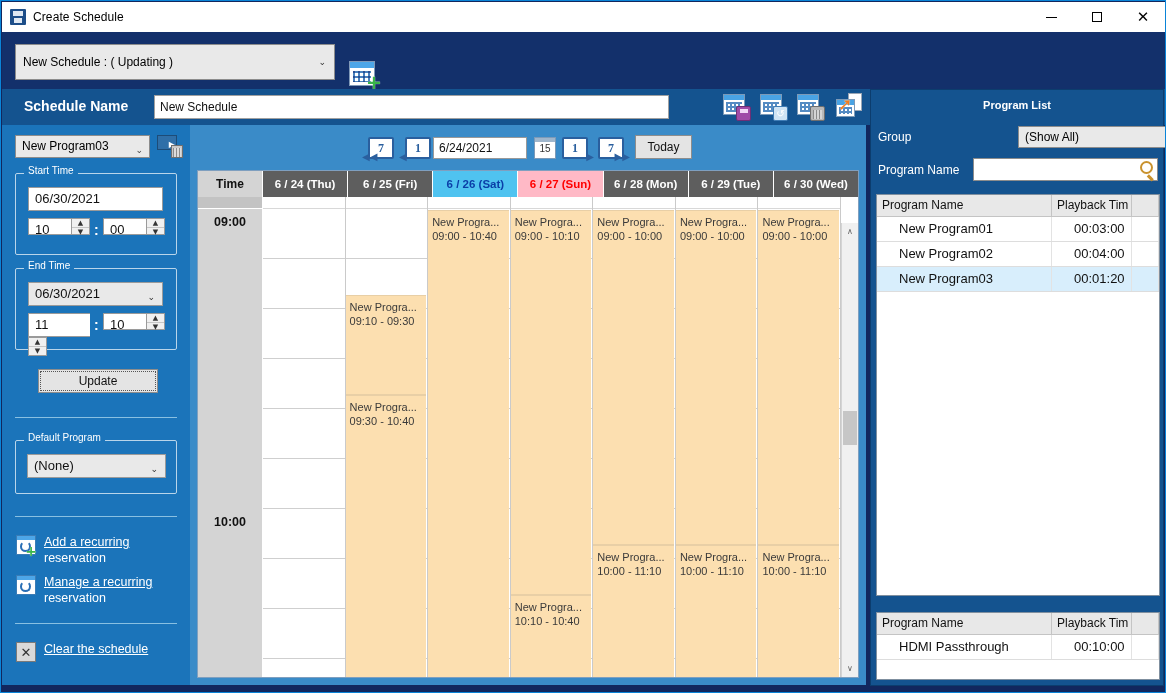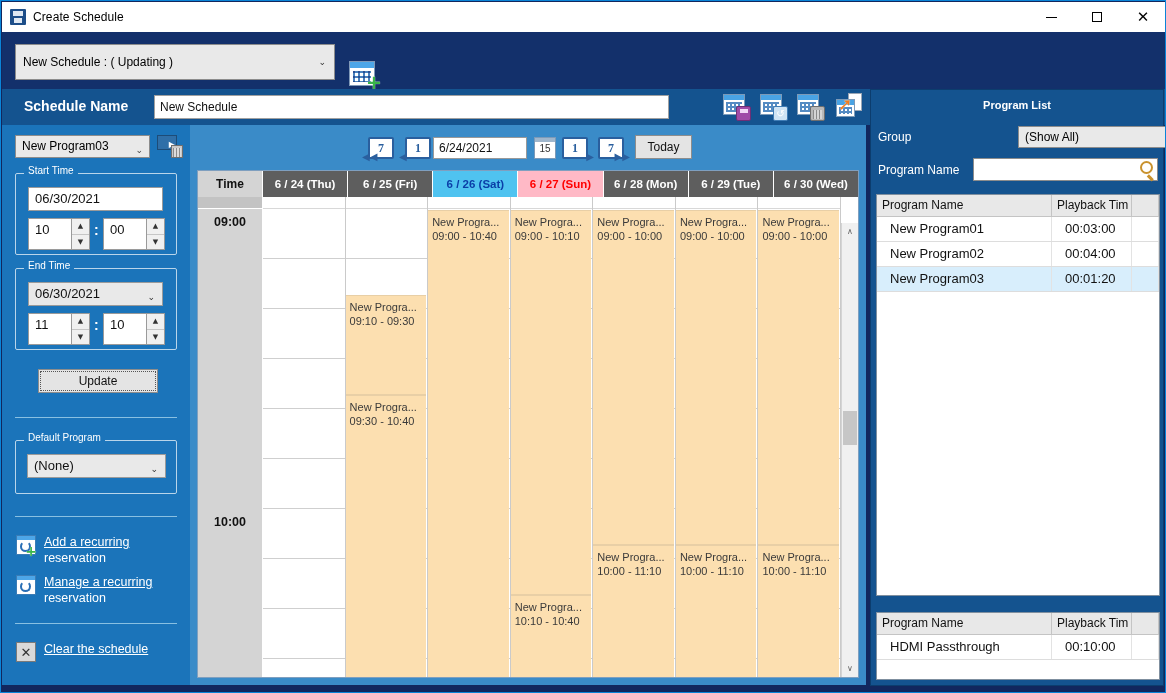--- a/index.html
+++ b/index.html
@@ -207,21 +207,21 @@
     font-size: 10px; color: #fff;
   }
   .fld {
     background: #fff; border: 1px solid #9a9a9a;
     font-size: 13px; color: #111; line-height: 22px; padding-left: 6px;
     position: absolute;
   }
   .fld.combo { background: #e9e9e9; }
   .fld.combo .chev { position: absolute; right: 7px; top: 3px; font-size: 9px; color: #333; }
   .spin {
-    position: absolute; height: 32px;
+    position: absolute; height: 17px;
     display: flex;
   }
   .spin .val {
     flex: 1; background: #fff; border: 1px solid #9a9a9a; border-right: none;
     font-size: 13px; color: #111; line-height: 22px; padding-left: 6px;
   }
   .spin .arrows {
     width: 19px; background: #f0f0f0; border: 1px solid #9a9a9a;
     display: flex; flex-direction: column;
   }
@@ -443,21 +443,21 @@
   }
   .lb-head { display: flex; height: 22px; background: #e8e8e8; }
   .lb-head div {
     font-size: 12px; color: #111; line-height: 21px; padding-left: 5px;
     border-right: 1px solid #c4c4c4; overflow: hidden; white-space: nowrap;
     border-bottom: 1px solid #c4c4c4;
   }
   .lb-row { display: flex; height: 25px; border-bottom: 1px solid #ddd; }
   .lb-row.selected { background: #d8eefc; }
   .lb-row div {
-    font-size: 13px; color: #111; line-height: 24px; padding-left: 13px;
+    font-size: 13px; color: #111; line-height: 24px; padding-left: 22px;
     border-right: 1px solid #e3e3e3; overflow: hidden; white-space: nowrap;
   }
   .c-name { width: 175px; }
   .c-time { width: 80px; }
   .c-rest { flex: 1; }
 </style>
 </head>
 <body>
 
 <div class="window">
@@ -559,21 +559,21 @@
           </div>
       </div>
     </div>
 
     <div class="grp" style="top:143px;width:162px;height:82px;">
       <div class="legend">End Time</div>
       <div class="fld combo" style="left:12px;top:13px;width:135px;height:24px;">
         <span>06/30/2021</span>
         <span class="chev">⌄</span>
       </div>
-      <div class="spin" style="left:12px;top:44px;width:62px;">
+      <div class="spin" style="left:12px;top:44px;width:62px;flex-direction:column;">
         <div class="val">11</div>
         <div class="arrows">
             <div>▲</div>
             <div>▼</div>
           </div>
       </div>
       <div class="colon" style="left:78px;top:48px;color:#fff;">:</div>
       <div class="spin" style="left:87px;top:44px;width:62px;">
         <div class="val">10</div>
         <div class="arrows">

